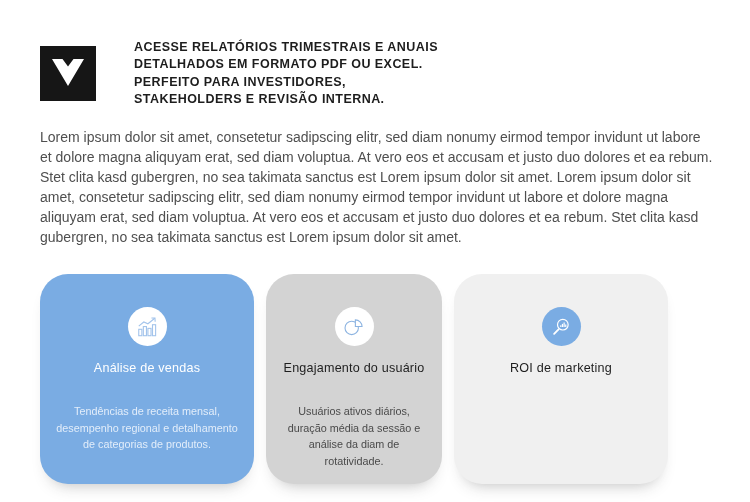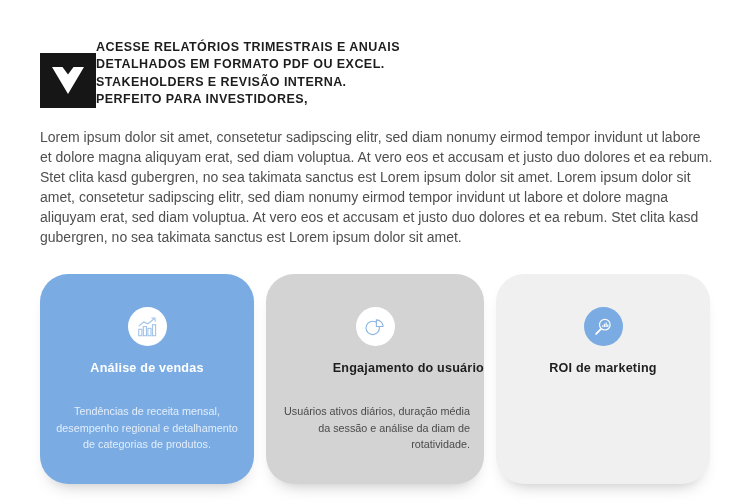--- a/index.html
+++ b/index.html
@@ -14,21 +14,22 @@
     height: 502px;
     background: #ffffff;
     overflow: hidden;
   }
   .content {
     padding: 38px 40px 0 40px;
   }
   
   .header {
     display: flex;
-    align-items: flex-end;
+    align-items: center;
+    gap: 38px;
   }
   .logo {
     width: 56px;
     height: 55px;
     background: #161616;
     display: flex;
     align-items: center;
     justify-content: center;
     flex: 0 0 auto;
   }
@@ -56,40 +57,40 @@
     margin-top: 27px;
   }
   .card {
     height: 210px;
     border-radius: 28px;
     text-align: center;
     box-shadow: 0 10px 16px -10px rgba(50,50,50,0.35);
     box-sizing: border-box;
   }
   .card-blue  { width: 214px; background: #7AACE3; }
-  .card-gray  { width: 218px; background: #D3D3D3; text-align: right; }
+  .card-gray  { width: 176px; background: #D3D3D3; }
   .card-light { width: 214px; background: #F0F0F0; }
   .icon-circle {
     width: 39px;
     height: 39px;
     border-radius: 50%;
     margin: 33px auto 0 auto;
     display: flex;
     align-items: center;
     justify-content: center;
   }
   .circle-white { background: #ffffff; }
   .circle-blue  { background: #7AACE3; }
   .icon-bar  { color: #A3C4EB; }
   .icon-pie  { color: #8DB4E1; }
   .icon-mag  { color: #ffffff; }
   .card-title {
     margin-top: 15px;
     font-size: 12.6px;
-    font-weight: bold;
+    font-weight: normal;
     letter-spacing: 0.2px;
   }
   .card-blue .card-title  { color: #ffffff; }
   .card-gray .card-title, .card-light .card-title { color: #1e1e1e; }
   .card-body {
     margin-top: 28px;
     padding: 0 14px;
     font-size: 10.8px;
     line-height: 16.5px;
   }
@@ -107,22 +108,22 @@
       <div class="logo">
         <span>
           <svg width="34" height="30" viewBox="0 0 34 30">
             <polygon points="1,1 11.5,1 17,8.5 22.5,1 33,1 17,28" fill="#ffffff"></polygon>
           </svg>
         </span>
       </div>
       <div class="heading">
         <span>ACESSE RELATÓRIOS TRIMESTRAIS E ANUAIS</span>
         <span>DETALHADOS EM FORMATO PDF OU EXCEL.</span>
+        <span>PERFEITO PARA INVESTIDORES,</span>
         <span>STAKEHOLDERS E REVISÃO INTERNA.</span>
-        <span>PERFEITO PARA INVESTIDORES,</span>
       </div>
     </div>
 
     <p class="intro">Lorem ipsum dolor sit amet, consetetur sadipscing elitr, sed diam nonumy eirmod tempor invidunt ut labore et dolore magna aliquyam erat, sed diam voluptua. At vero eos et accusam et justo duo dolores et ea rebum. Stet clita kasd gubergren, no sea takimata sanctus est Lorem ipsum dolor sit amet. Lorem ipsum dolor sit amet, consetetur sadipscing elitr, sed diam nonumy eirmod tempor invidunt ut labore et dolore magna aliquyam erat, sed diam voluptua. At vero eos et accusam et justo duo dolores et ea rebum. Stet clita kasd gubergren, no sea takimata sanctus est Lorem ipsum dolor sit amet.</p>
 
     <div class="cards">
 
       <div class="card card-blue">
         <div class="icon-circle circle-white">
           <span class="icon-bar">

